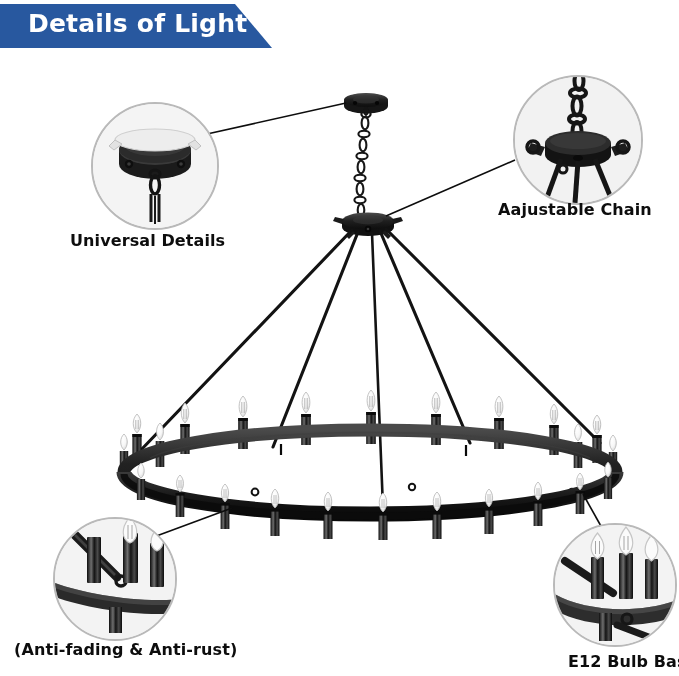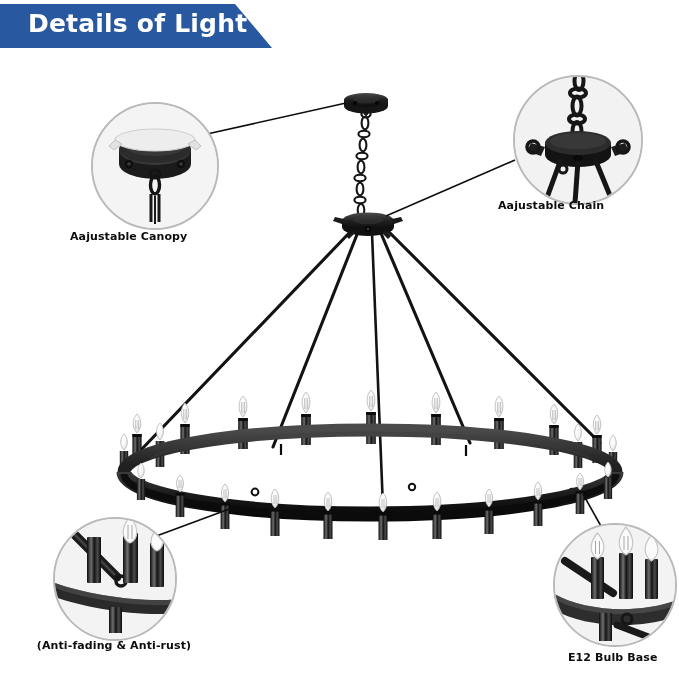--- a/index.html
+++ b/index.html
@@ -48,21 +48,21 @@
     background: #f2f2f2;
     border: 2px solid #b9b9b9;
     overflow: hidden;
   }
   .callout-inner {
     position: absolute;
     inset: 0;
   }
   .callout-label {
     position: absolute;
-    font-size: 11px;
+    font-size: 16px;
     font-weight: bold;
     color: #0d0d0d;
     white-space: nowrap;
     line-height: 1.45;
     letter-spacing: 0.1px;
   }
   .callout-label.centered { text-align: center; }
 
   
   .leaders {
@@ -348,21 +348,21 @@
       <circle cx="36" cy="60" r="1.8" fill="#3b3b3b"></circle>
       <circle cx="88" cy="60" r="4.2" fill="#0e0e0e"></circle>
       <circle cx="88" cy="60" r="1.8" fill="#3b3b3b"></circle>
 
       <ellipse cx="62" cy="70" rx="5" ry="4" fill="none" stroke="#141414" stroke-width="3"></ellipse>
       <ellipse cx="62" cy="81" rx="4.5" ry="9" fill="none" stroke="#141414" stroke-width="3.4"></ellipse>
       <path d="M58,90 l0,28 M66,90 l0,28" stroke="#171717" stroke-width="3"></path>
       <path d="M62,92 l0,28" stroke="#171717" stroke-width="2"></path>
     </svg>
   </div>
-  <div class="callout-label" style="left:70px; top:229px;">Aajustable Canopy</div>
+  <div class="callout-label" style="left:70px; top:229px;">Universal Details</div>
 
   <div class="callout" style="left:513px; top:75px; width:126px; height:126px;">
     <svg class="callout-inner" viewBox="0 0 126 126">
       <rect width="126" height="126" fill="#f2f2f2"></rect>
 
       <g fill="none" stroke="#161616" stroke-width="4">
         <ellipse cx="64" cy="4" rx="4.5" ry="9"></ellipse>
         <ellipse cx="63" cy="16" rx="8" ry="4.5"></ellipse>
         <ellipse cx="62" cy="29" rx="4.5" ry="9.5"></ellipse>
         <ellipse cx="62" cy="42" rx="8" ry="4.5"></ellipse>

